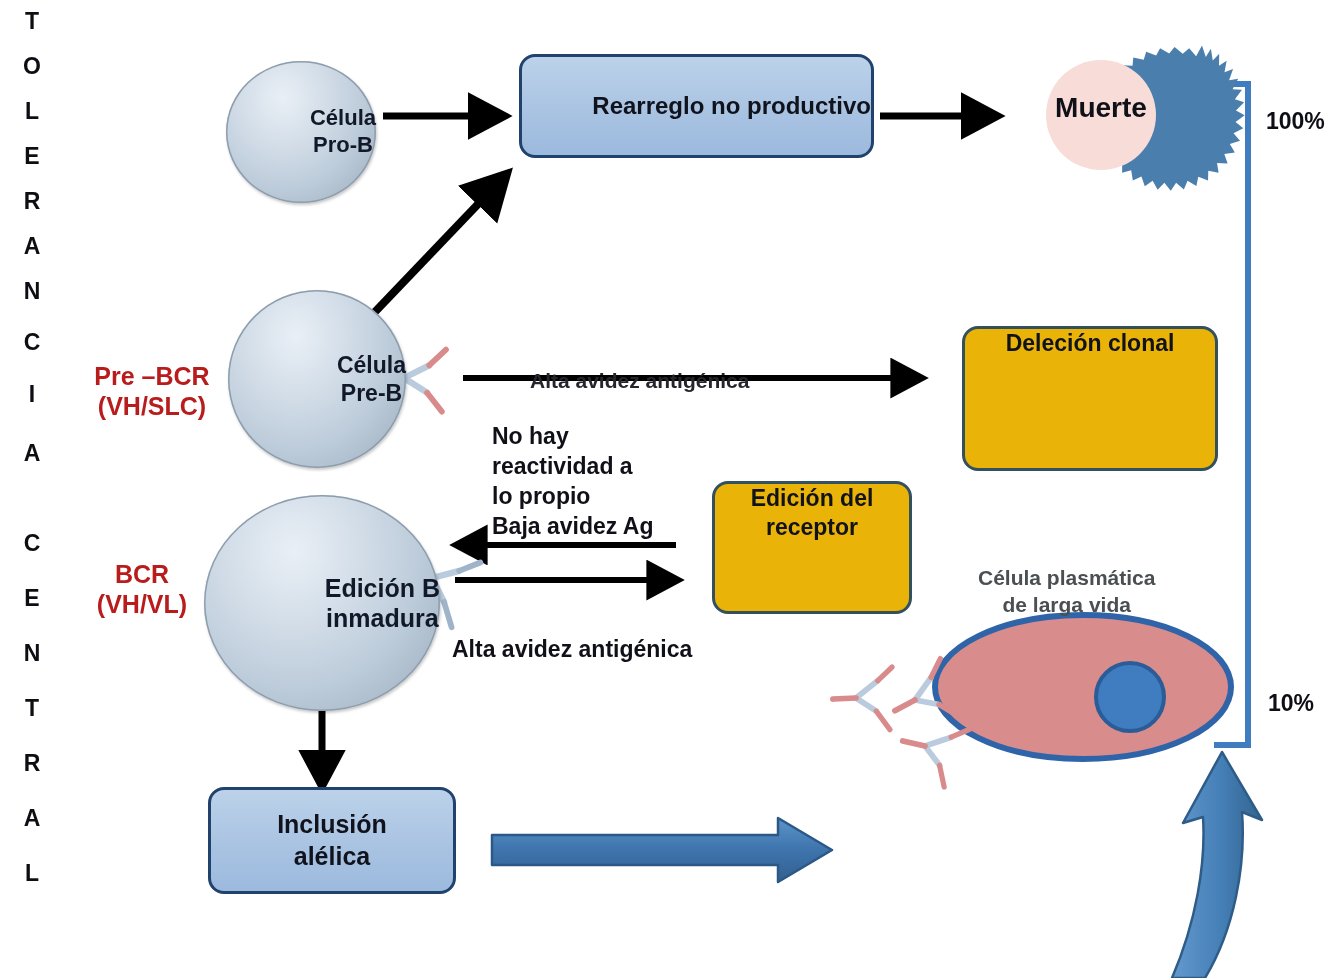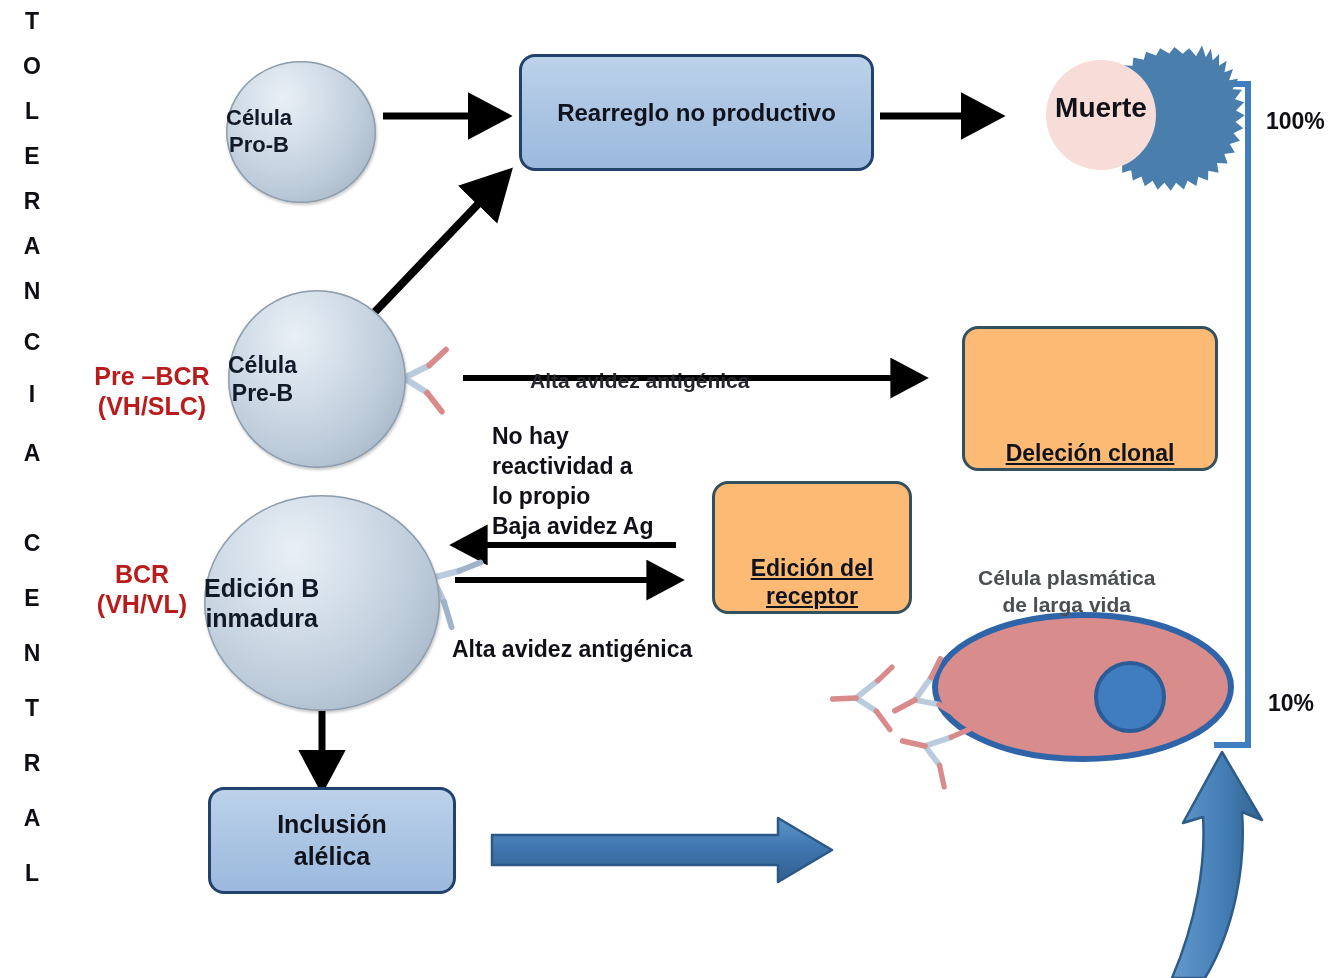--- a/index.html
+++ b/index.html
@@ -23,31 +23,31 @@
   
   .bluebox{
     position:absolute;border:3px solid #22426e;border-radius:16px;
     background:linear-gradient(180deg,#bcd2ea 0%,#a9c3e2 55%,#9cbade 100%);
     display:flex;align-items:center;justify-content:center;text-align:center;
     font-weight:bold;color:#10121c;box-sizing:border-box;
   }
   
   .greenbox{
     position:absolute;border:3px solid #33505f;border-radius:16px;
-    background:#fdba74;
-    display:flex;align-items:flex-end;justify-content:center;text-align:center;
-    font-weight:bold;color:#10121c;box-sizing:border-box;line-height:1.25;text-decoration:underline;
+    background:#eab308;
+    display:flex;align-items:flex-start;justify-content:center;text-align:center;
+    font-weight:bold;color:#10121c;box-sizing:border-box;line-height:1.25;
   }
 
   
   .cell{
     position:absolute;border-radius:50%;
     background:radial-gradient(ellipse at 38% 26%, #e9eff6 0%, #d6e0ea 28%, #bccbda 62%, #a4b4c4 88%, #93a3b3 100%);
     box-shadow:0 0 0 1.5px #8e9dac inset, 1px 2px 3px rgba(0,0,0,.22);
-    display:flex;align-items:center;justify-content:flex-start;text-align:center;
+    display:flex;align-items:center;justify-content:flex-end;text-align:center;
     font-weight:bold;color:#111827;line-height:1.22;
   }
 
   .plaintext{position:absolute;font-weight:bold;color:#101018;line-height:1.3;white-space:pre-line;}
   .thintext{position:absolute;font-weight:bold;color:#4a4f52;line-height:1.28;white-space:pre-line;}
   .pct{position:absolute;font-weight:bold;font-size:23px;color:#0e0e16;}
   .periflabel{position:absolute;font-weight:bold;font-size:31px;color:#0c0c13;letter-spacing:.3px;}
 </style>
 </head>
 <body>
@@ -200,21 +200,21 @@
   <div class="cell" style="left:228px;top:290px;width:178px;height:178px;font-size:23px;">
     <span style="white-space:pre-line;">Célula
 Pre-B</span>
   </div>
 
   <div class="cell" style="left:204px;top:495px;width:236px;height:216px;font-size:25px;">
     <span style="white-space:pre-line;">Edición B
 inmadura</span>
   </div>
 
-  <div class="bluebox" style="left:519px;top:54px;width:355px;height:117px;font-size:24px;">
+  <div class="bluebox" style="left:519px;top:54px;width:355px;height:104px;font-size:24px;justify-content:flex-end;">
     <span>Rearreglo no productivo</span>
   </div>
 
   <div class="greenbox" style="left:962px;top:326px;width:256px;height:145px;font-size:23px;">
     <span>Deleción clonal</span>
   </div>
 
   <div class="greenbox" style="left:712px;top:481px;width:200px;height:133px;font-size:23px;">
     <span style="white-space:pre-line;">Edición del
 receptor</span>

